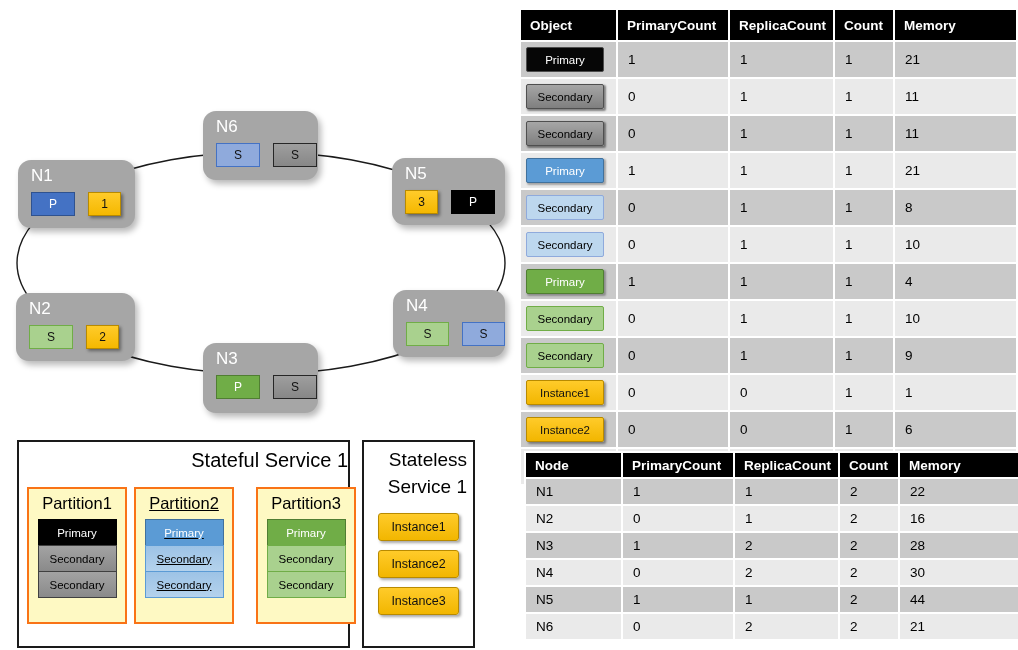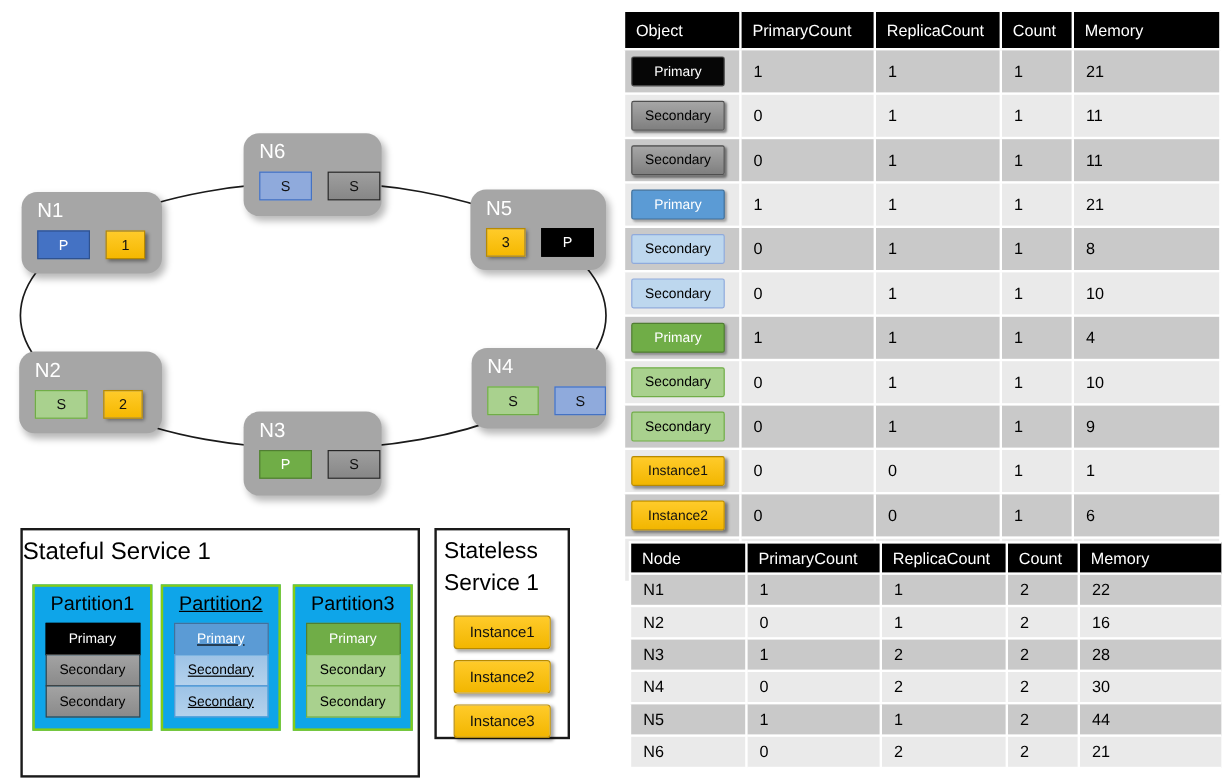--- a/index.html
+++ b/index.html
@@ -22,46 +22,46 @@
   .chip-green{background:#70AD47;border-color:#507E32;color:#fff;}
   .chip-lt-green{background:#A9D18E;border-color:#70AD47;color:#111;}
   .chip-gray{background:linear-gradient(#9e9e9e,#878787);border-color:#262626;color:#111;}
   .chip-black{background:#000;border-color:#000;color:#fff;}
   .chip-yellow{background:linear-gradient(#ffcb2a,#f5b800);border-color:#B88A00;color:#111;
                box-shadow:2px 2px 3px rgba(0,0,0,.4);}
 
   
   .panel{position:absolute;background:#fff;border:2px solid #1a1a1a;box-sizing:border-box;}
   #statefulPanel{left:17px;top:440px;width:333px;height:208px;}
-  #statelessPanel{left:362px;top:440px;width:113px;height:176px;}
-  .panel-title{font-size:20px;text-align:left;margin-top:7px;}
+  #statelessPanel{left:362px;top:440px;width:113px;height:208px;}
+  .panel-title{font-size:20px;text-align:right;margin-top:7px;margin-left:11px;}
   #statelessPanel .panel-title{font-size:19px;line-height:1.4;padding:0 6px;margin-top:5px;}
-  .partition{position:absolute;top:45px;width:100px;height:122px;border:2px solid #84cc16;
-             box-sizing:border-box;background:#0ea5e9;}
+  .partition{position:absolute;top:45px;width:100px;height:137px;border:2px solid #f97316;
+             box-sizing:border-box;background:#fef9c3;}
   .partition-title{font-size:16.5px;text-align:center;margin-top:5px;}
   .bands{width:79px;margin:7px auto 0;}
   .band{height:27px;margin-top:-1px;border:1px solid;display:flex;align-items:center;
         justify-content:center;font-size:11.5px;box-sizing:border-box;}
   .band-black{background:#000;color:#fff;border-color:#000;}
   .band-gray{background:linear-gradient(#a3a3a3,#8a8a8a);color:#000;border-color:#404040;}
   .band-blue{background:#5B9BD5;color:#fff;border-color:#41719C;}
   .band-ltblue{background:linear-gradient(#9DC3E6,#B4D2EC);color:#000;border-color:#5B9BD5;}
   .band-green{background:#70AD47;color:#fff;border-color:#507E32;}
   .band-ltgreen{background:#A9D18E;color:#000;border-color:#70AD47;}
   .instances{margin-top:13px;display:flex;flex-direction:column;gap:9px;align-items:center;}
   .instance{width:81px;height:28px;border-radius:3px;border:1px solid #B88A00;
             background:linear-gradient(#ffcb2a,#f2b600);color:#111;font-size:12.5px;
             display:flex;align-items:center;justify-content:center;
             box-shadow:2px 2px 3px rgba(0,0,0,.35);box-sizing:border-box;}
 
   
   .dtable{position:absolute;border-collapse:collapse;table-layout:fixed;}
   #objectTable{left:519px;top:8px;width:497px;}
   #nodeTable{left:524px;top:451px;width:497px;}
-  .dtable th{background:#000;color:#fff;font-weight:normal;font-size:13.5px;text-align:left;
+  .dtable th{background:#000;color:#fff;font-weight:bold;font-size:13.5px;text-align:left;
              padding:0 0 0 9px;border:2px solid #fff;}
   #objectTable th{height:30px;}
   #nodeTable th{height:24px;}
   .dtable td{font-size:13.5px;padding:0 0 0 10px;border:2px solid #fff;vertical-align:middle;}
   #objectTable td{height:31px;}
   #nodeTable td{height:25px;}
   tr.dark td{background:#C9C9C9;}
   tr.light td{background:#EAEAEA;}
   td.badge-cell{padding:2px 2px 2px 5px;}
   .badge{width:78px;height:25px;border:1px solid;border-radius:2px;display:flex;
@@ -144,21 +144,21 @@
           </div>
         </div>
         <div class="partition" style="left: 115px; text-decoration: underline;">
           <div class="partition-title">Partition2</div>
           <div class="bands">
             <div class="band band-blue">Primary</div>
             <div class="band band-ltblue">Secondary</div>
             <div class="band band-ltblue">Secondary</div>
           </div>
         </div>
-        <div class="partition" style="left: 225px;">
+        <div class="partition" style="left: 237px;">
           <div class="partition-title">Partition3</div>
           <div class="bands">
             <div class="band band-green">Primary</div>
             <div class="band band-ltgreen">Secondary</div>
             <div class="band band-ltgreen">Secondary</div>
           </div>
         </div>
       </div>
   </div>
 

